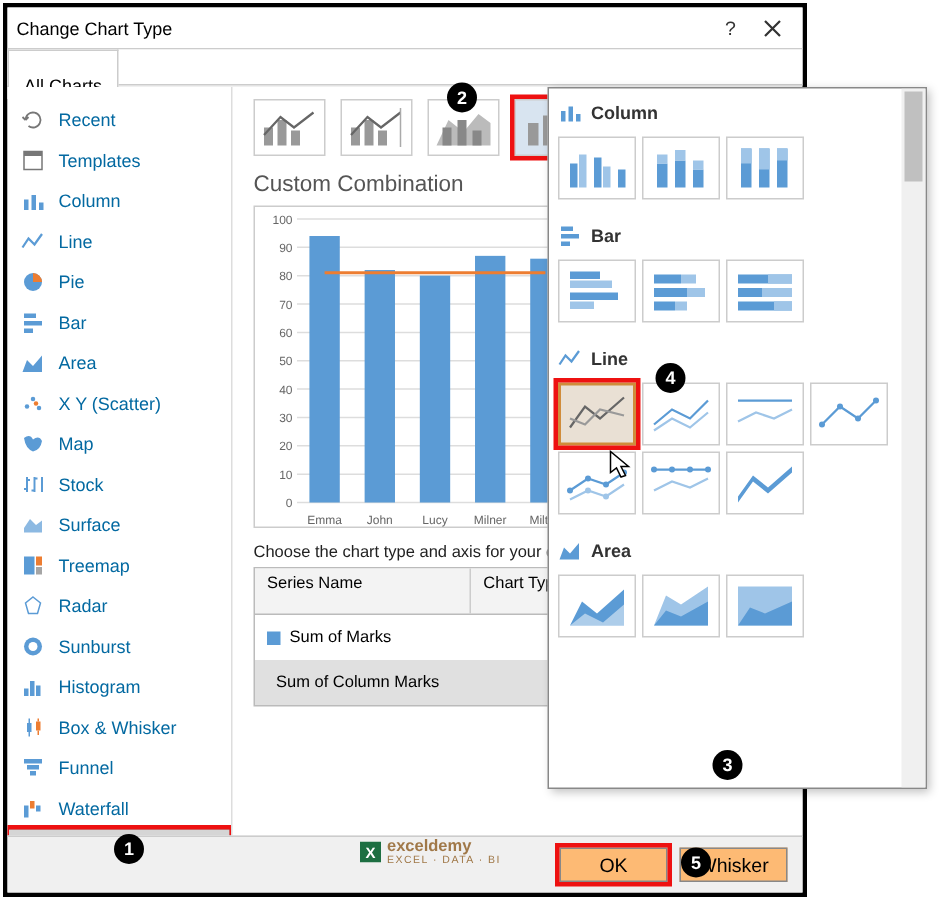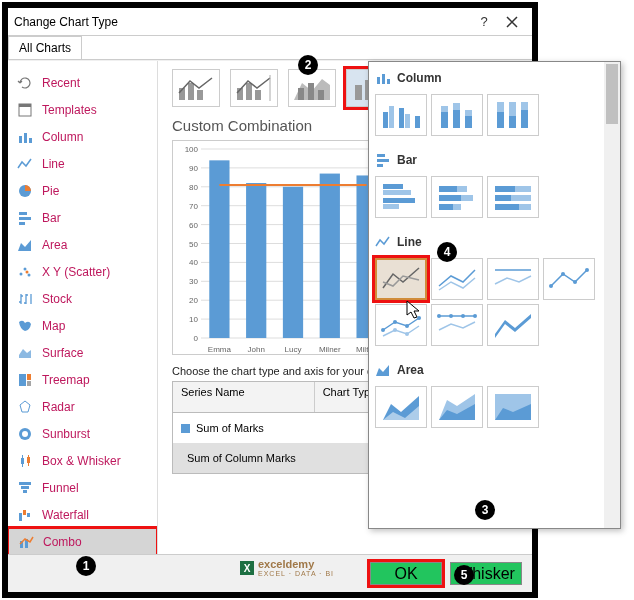--- a/index.html
+++ b/index.html
@@ -1,30 +1,30 @@
 <!DOCTYPE html>
 <html><head>
 <meta charset="utf-8">
 <style>
 * { box-sizing: border-box; margin: 0; padding: 0; font-family: "Segoe UI", Tahoma, sans-serif; }
 body { background: #fff; width: 634px; height: 600px; position: relative; overflow: hidden; }
 
-.dialog { position: absolute; left: 2px; top: 2px; width: 536px; height: 596px; border: 6px solid #000000; background: #f0f0f0; }
+.dialog { position: absolute; left: 2px; top: 2px; width: 536px; height: 596px; border: 3px solid #000000; background: #f0f0f0; }
 .titlebar { height: 28px; background: #fff; border-bottom: 1px solid #ccc; display: flex; align-items: center; padding: 0 6px; font-size: 12px; }
 .titlebar .spacer { flex: 1; }
 .titlebar .tb-btn { width: 28px; height: 20px; display: flex; align-items: center; justify-content: center; font-size: 13px; color: #333; }
 
 .tab-strip { height: 24px; background: #fff; border-bottom: 1px solid #ccc; display: flex; font-size: 12px; }
-.tab { padding: 4px 10px; border: 1px solid #ccc; border-bottom: none; background: #f0f0f0; }
+.tab { padding: 16px 10px; border: 1px solid #ccc; border-bottom: none; background: #f0f0f0; }
 .tab.active { background: #fff; }
 
 .body-area { position: absolute; top: 53px; bottom: 38px; left: 0; right: 0; background: #fff; }
 
 .sidebar { position: absolute; left: 0; top: 0; bottom: 0; width: 150px; border-right: 1px solid #ddd; overflow: hidden; padding-top: 8px; }
-.sidebar-item { height: 27px; display: flex; align-items: center; padding-left: 8px; font-size: 12px; color: #be185d; gap: 8px; }
+.sidebar-item { height: 27px; display: flex; align-items: center; padding-left: 8px; font-size: 12px; color: #0369a1; gap: 8px; }
 .sidebar-item .icon { width: 18px; height: 18px; display: flex; align-items: center; justify-content: center; }
 .sidebar-item.selected { background: #d5d5d5; border: 1px solid #888; }
 .sidebar-item.hl { outline: 3px solid #e11; outline-offset: -1px; }
 
 .main { position: absolute; left: 150px; right: 0; top: 0; bottom: 0; padding: 8px 14px; }
 
 .combo-types { display: flex; gap: 10px; margin-bottom: 10px; }
 .combo-btn { width: 48px; height: 38px; border: 1px solid #ccc; background: #fff; display: flex; align-items: center; justify-content: center; }
 .combo-btn.hl { outline: 3px solid #e11; background: #d8e4f0; }
 
@@ -48,21 +48,21 @@
 .dd-scroll { position: absolute; right: 0; top: 0; bottom: 0; width: 16px; background: #f0f0f0; }
 .dd-thumb { position: absolute; right: 2px; top: 2px; width: 12px; height: 60px; background: #c0c0c0; }
 .dd-section { padding: 4px 0 8px 6px; }
 .dd-sec-title { display: flex; align-items: center; gap: 6px; font-size: 12px; font-weight: 600; color: #333; height: 24px; }
 .dd-grid { display: flex; flex-wrap: wrap; gap: 4px; padding-right: 18px; margin-top: 4px; }
 .ct-thumb { width: 52px; height: 42px; border: 1px solid #ccc; background: #fff; display: flex; align-items: center; justify-content: center; }
 .ct-thumb.sel { border: 2px solid #d08c3a; background: #e9e0d4; }
 .ct-thumb.hl { outline: 3px solid #e11; }
 
 .button-bar { position: absolute; bottom: 0; left: 0; right: 0; height: 38px; background: #f0f0f0; border-top: 1px solid #ccc; display: flex; align-items: center; justify-content: flex-end; gap: 8px; padding-right: 10px; }
-.btn { width: 72px; height: 23px; font-size: 16px; border: 1px solid #888; background: #22c55e; }
+.btn { width: 72px; height: 23px; font-size: 13px; border: 1px solid #888; background: #fdba74; }
 .btn.hl { outline: 3px solid #e11; }
 
 .callout { position: absolute; width: 20px; height: 20px; border-radius: 50%; background: #000; color: #fff; font-size: 12px; font-weight: bold; display: flex; align-items: center; justify-content: center; z-index: 20; }
 .watermark { position: absolute; left: 240px; top: 558px; font-size: 11px; color: #a07848; display: flex; align-items: center; gap: 4px; z-index: 3; }
 
 svg { display: block; }
 </style>
 </head>
 <body>
 
@@ -157,32 +157,32 @@
               <circle cx="8" cy="5" r="1.5" fill="#5b9bd5"></circle>
               <circle cx="12" cy="11" r="1.5" fill="#5b9bd5"></circle>
               <circle cx="10" cy="8" r="1.5" fill="#ed7d31"></circle>
             </svg>
           </span>
           <span>X Y (Scatter)</span>
         </div>
       <div class="sidebar-item">
           <span class="icon">
             <svg width="16" height="16" viewBox="0 0 16 16">
+              <path d="M2 4 Q6 1 8 5 Q12 2 14 6 Q13 12 8 13 Q3 11 2 4" fill="#5b9bd5"></path>
+            </svg>
+          </span>
+          <span>Map</span>
+        </div>
+      <div class="sidebar-item">
+          <span class="icon">
+            <svg width="16" height="16" viewBox="0 0 16 16">
               <path d="M4 3v10M4 5h2M4 11h-2M9 3v10M9 4h2M9 12h-2M14 3v10" stroke="#5b9bd5" stroke-width="1.3"></path>
             </svg>
           </span>
           <span>Stock</span>
-        </div>
-      <div class="sidebar-item">
-          <span class="icon">
-            <svg width="16" height="16" viewBox="0 0 16 16">
-              <path d="M2 4 Q6 1 8 5 Q12 2 14 6 Q13 12 8 13 Q3 11 2 4" fill="#5b9bd5"></path>
-            </svg>
-          </span>
-          <span>Map</span>
         </div>
       <div class="sidebar-item">
           <span class="icon">
             <svg width="16" height="16" viewBox="0 0 16 16">
               <path d="M2 10 L6 4 L10 8 L14 5 L14 13 L2 13 Z" fill="#5b9bd5" opacity=".7"></path>
             </svg>
           </span>
           <span>Surface</span>
         </div>
       <div class="sidebar-item">
@@ -204,20 +204,30 @@
           <span>Radar</span>
         </div>
       <div class="sidebar-item">
           <span class="icon">
             <svg width="16" height="16" viewBox="0 0 16 16">
               <circle cx="8" cy="8" r="6" fill="#5b9bd5"></circle>
               <circle cx="8" cy="8" r="3" fill="#fff"></circle>
             </svg>
           </span>
           <span>Sunburst</span>
+        </div>
+      <div class="sidebar-item">
+          <span class="icon">
+            <svg width="16" height="16" viewBox="0 0 16 16">
+              <rect x="2" y="9" width="3" height="5" fill="#5b9bd5"></rect>
+              <rect x="6" y="4" width="3" height="10" fill="#5b9bd5"></rect>
+              <rect x="10" y="7" width="3" height="7" fill="#5b9bd5"></rect>
+            </svg>
+          </span>
+          <span>Histogram</span>
         </div>
       <div class="sidebar-item">
           <span class="icon">
             <svg width="16" height="16" viewBox="0 0 16 16">
               <rect x="4" y="5" width="3" height="6" fill="#5b9bd5"></rect>
               <path d="M5.5 2v3M5.5 11v3" stroke="#5b9bd5"></path>
               <rect x="10" y="4" width="3" height="6" fill="#ed7d31"></rect>
               <path d="M11.5 2v2M11.5 10v3" stroke="#ed7d31"></path>
             </svg>
           </span>

